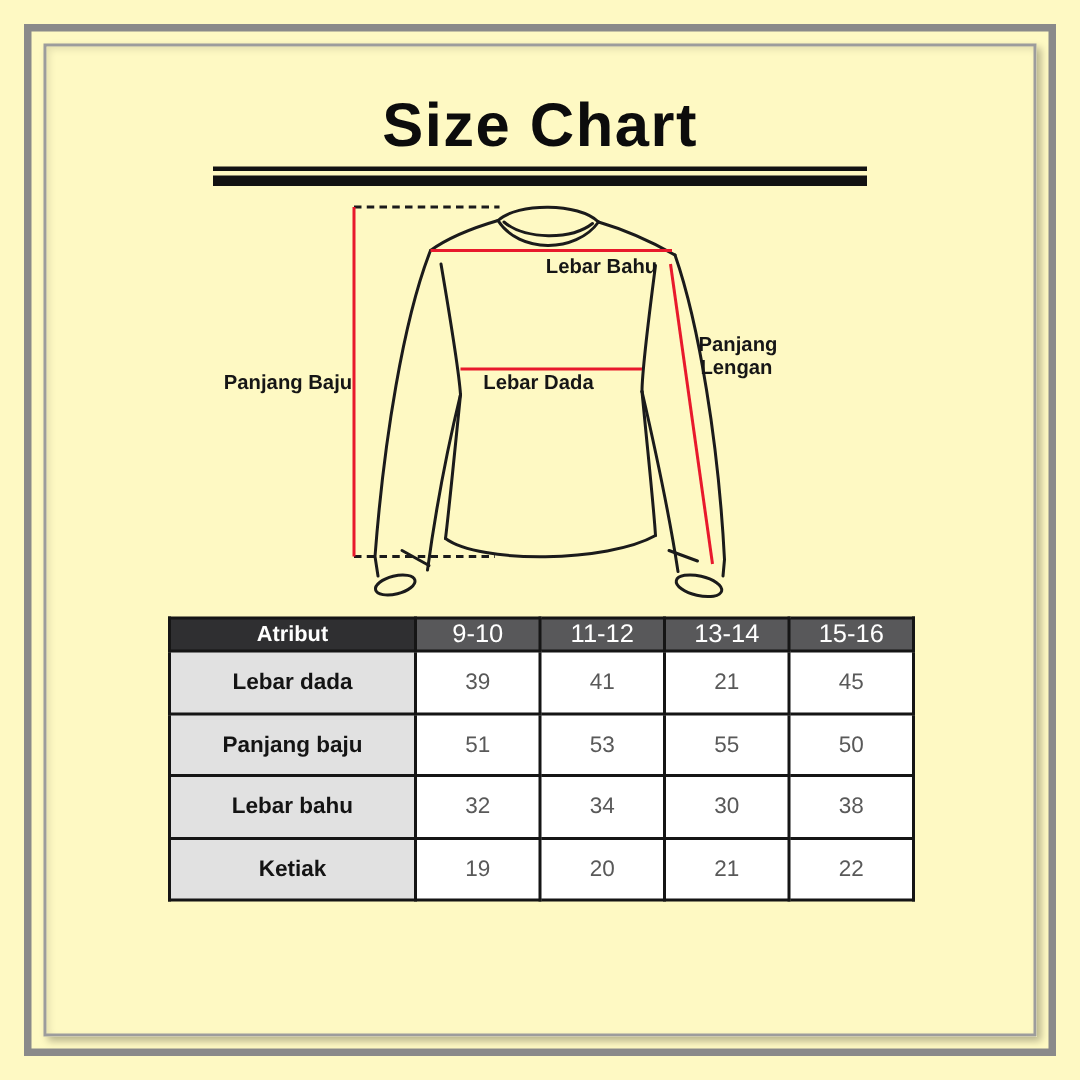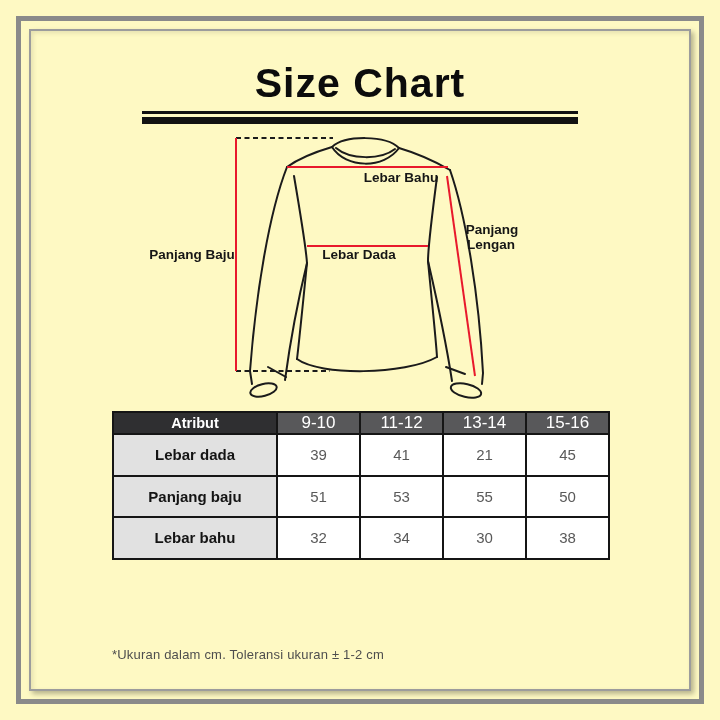--- a/index.html
+++ b/index.html
@@ -128,17 +128,23 @@
         <td class="td-val">55</td>
         <td class="td-val">50</td>
       </tr>
       <tr>
         <td class="td-attr">Lebar bahu</td>
         <td class="td-val">32</td>
         <td class="td-val">34</td>
         <td class="td-val">30</td>
         <td class="td-val">38</td>
       </tr>
+      <tr>
+        <td class="td-attr">Ketiak</td>
+        <td class="td-val">19</td>
+        <td class="td-val">20</td>
+        <td class="td-val">21</td>
+        <td class="td-val">22</td>
+      </tr>
     </tbody>
   </table>
 
-  <div class="note">*Ukuran dalam cm. Toleransi ukuran ± 1-2 cm</div>
 </div>
 
 </body></html>

